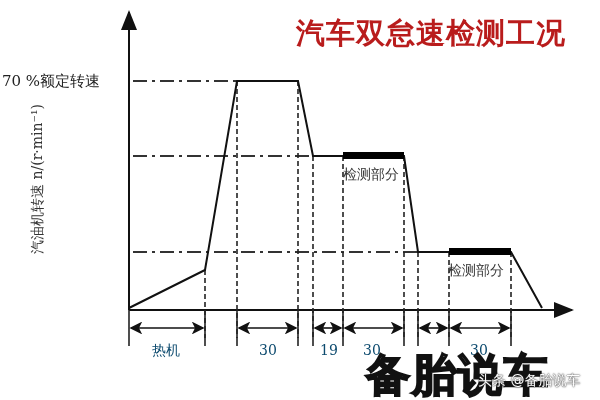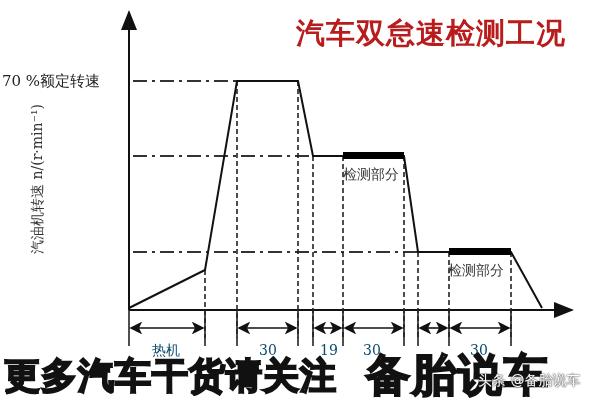--- a/index.html
+++ b/index.html
@@ -84,16 +84,15 @@
 
   <div class="note" style="left:343px; top:126px;">检测部分</div>
   <div class="note" style="left:448px; top:222px;">检测部分</div>
 
   <div class="dimlab" style="left:152px;">热机</div>
   <div class="dimlab" style="left:259px;">30</div>
   <div class="dimlab" style="left:320px;">19</div>
   <div class="dimlab" style="left:363px;">30</div>
   <div class="dimlab" style="left:470px;">30</div>
 
-  <div class="banner">更多汽车干货请关注</div>
   <div class="banner2">备胎说车</div>
   <div class="watermark">头条 @备胎说车</div>
 </div>
 
 </body></html>

